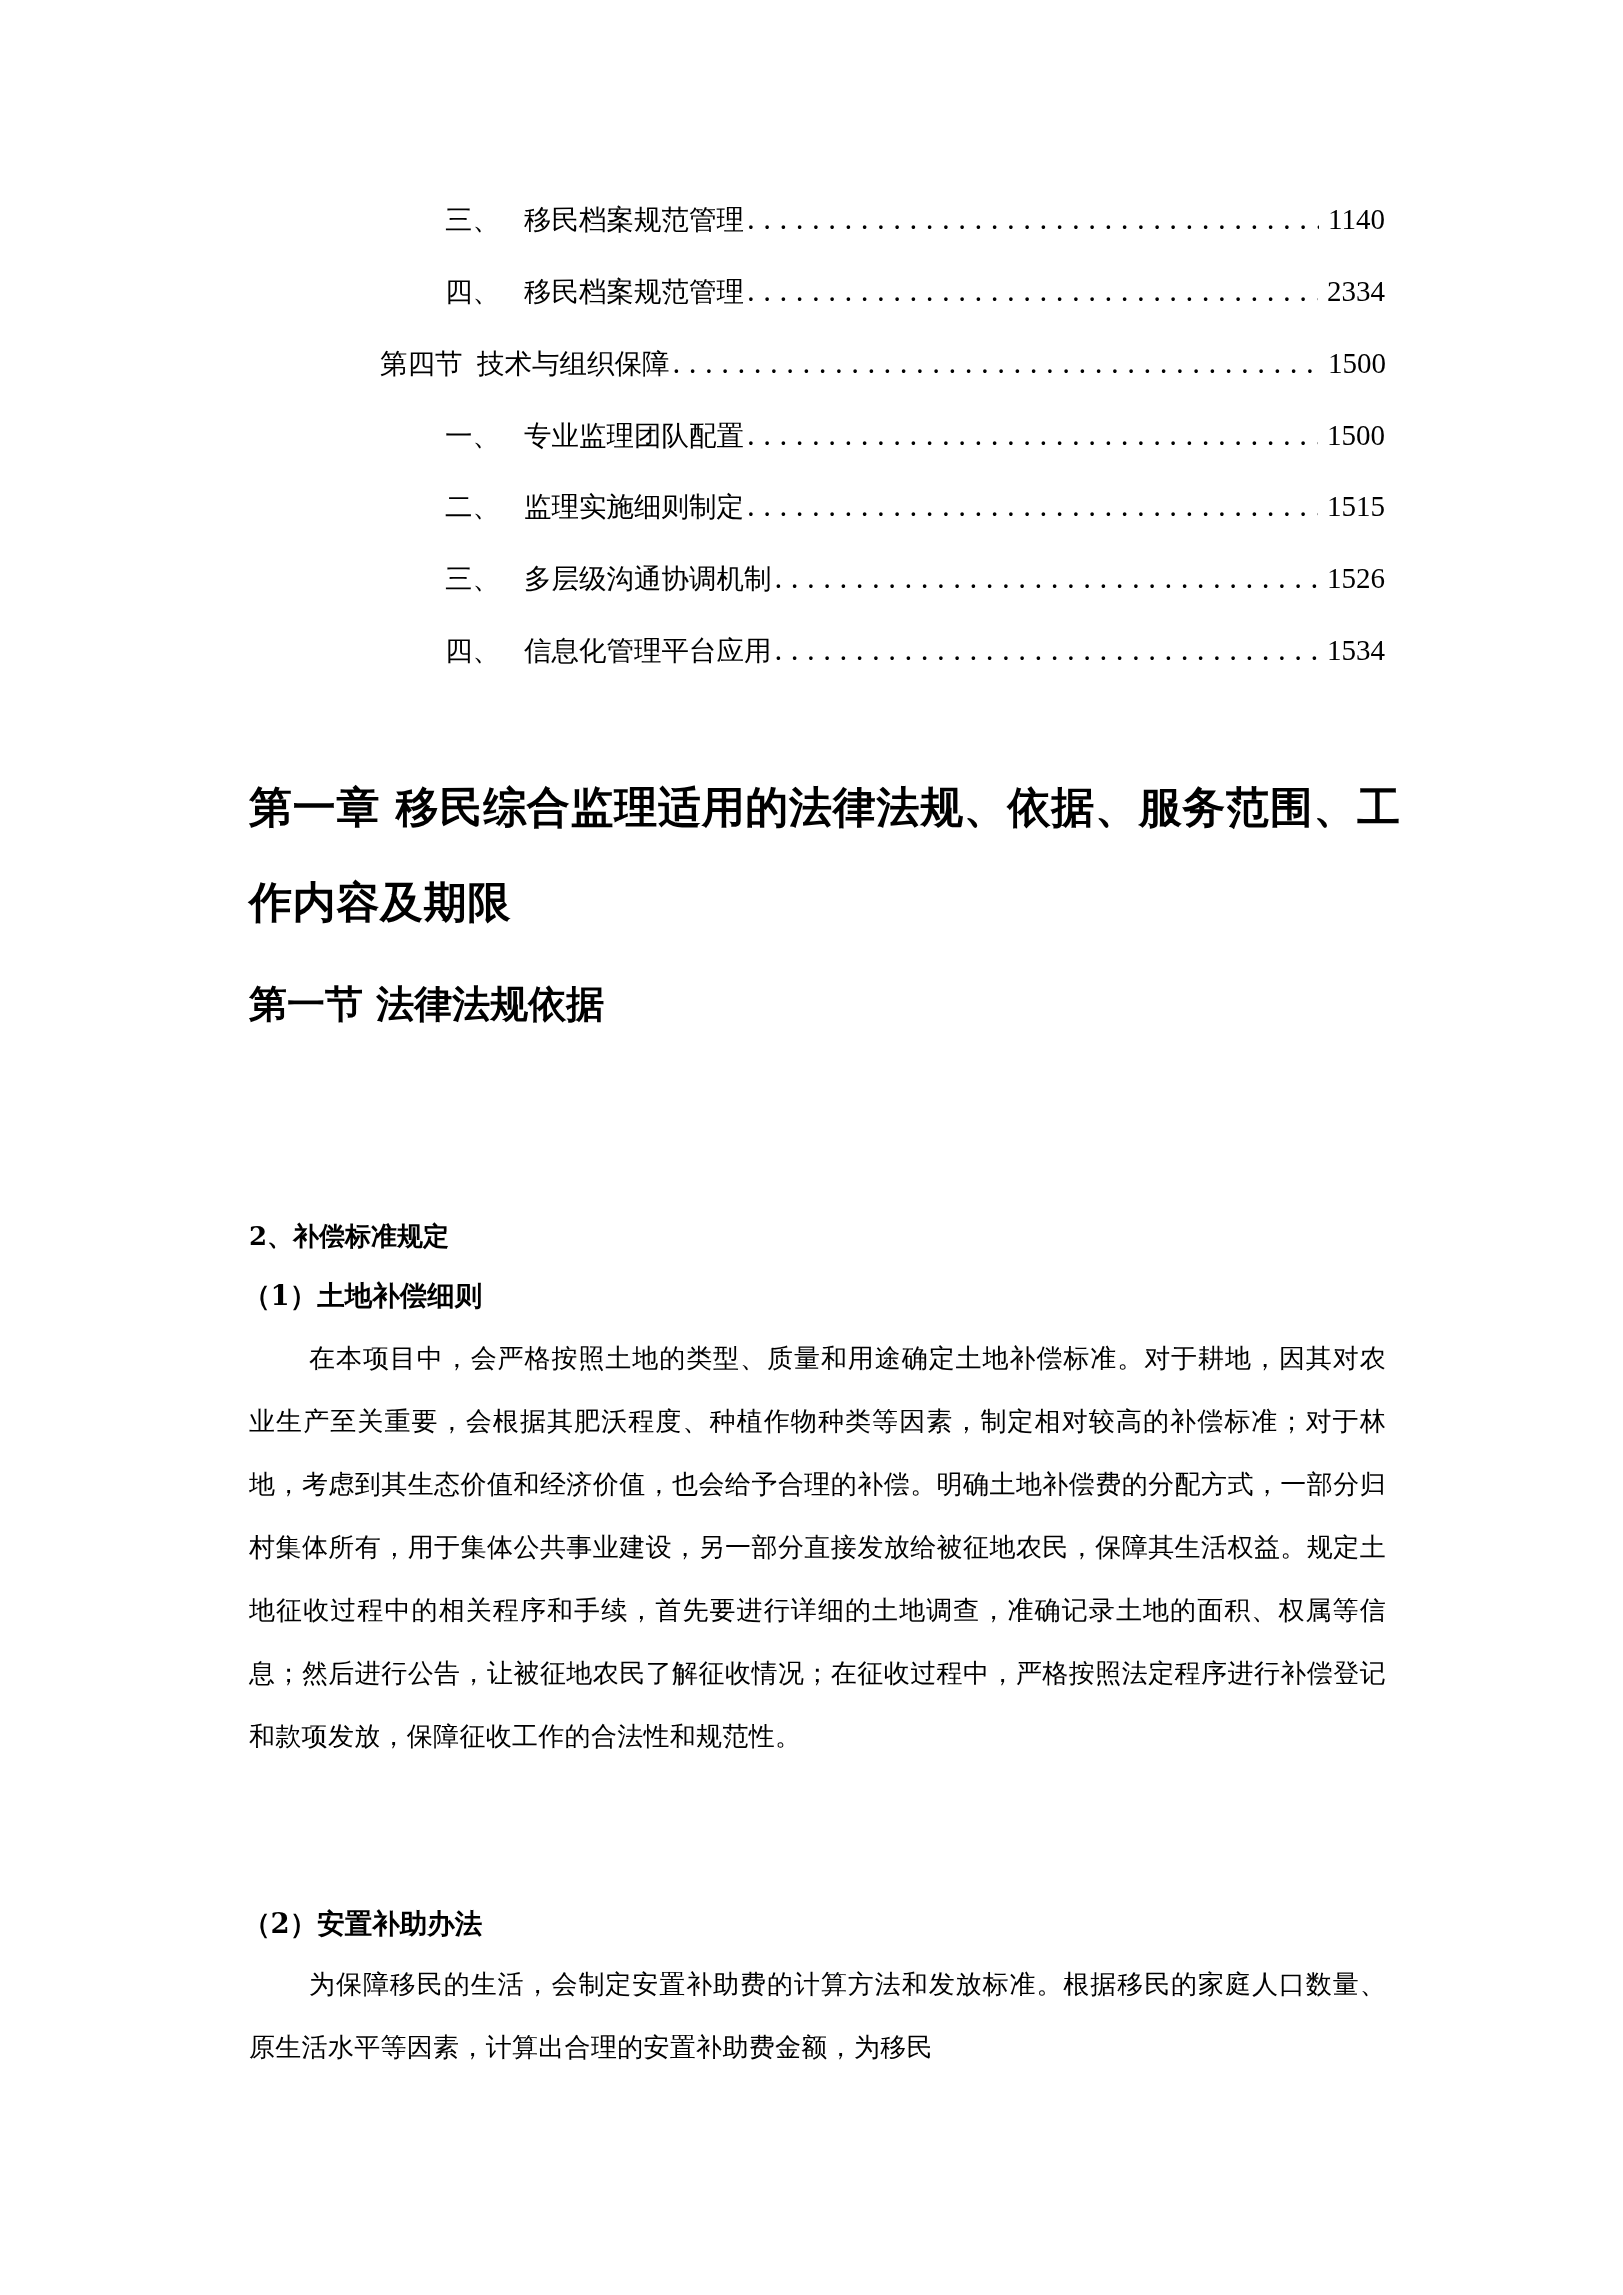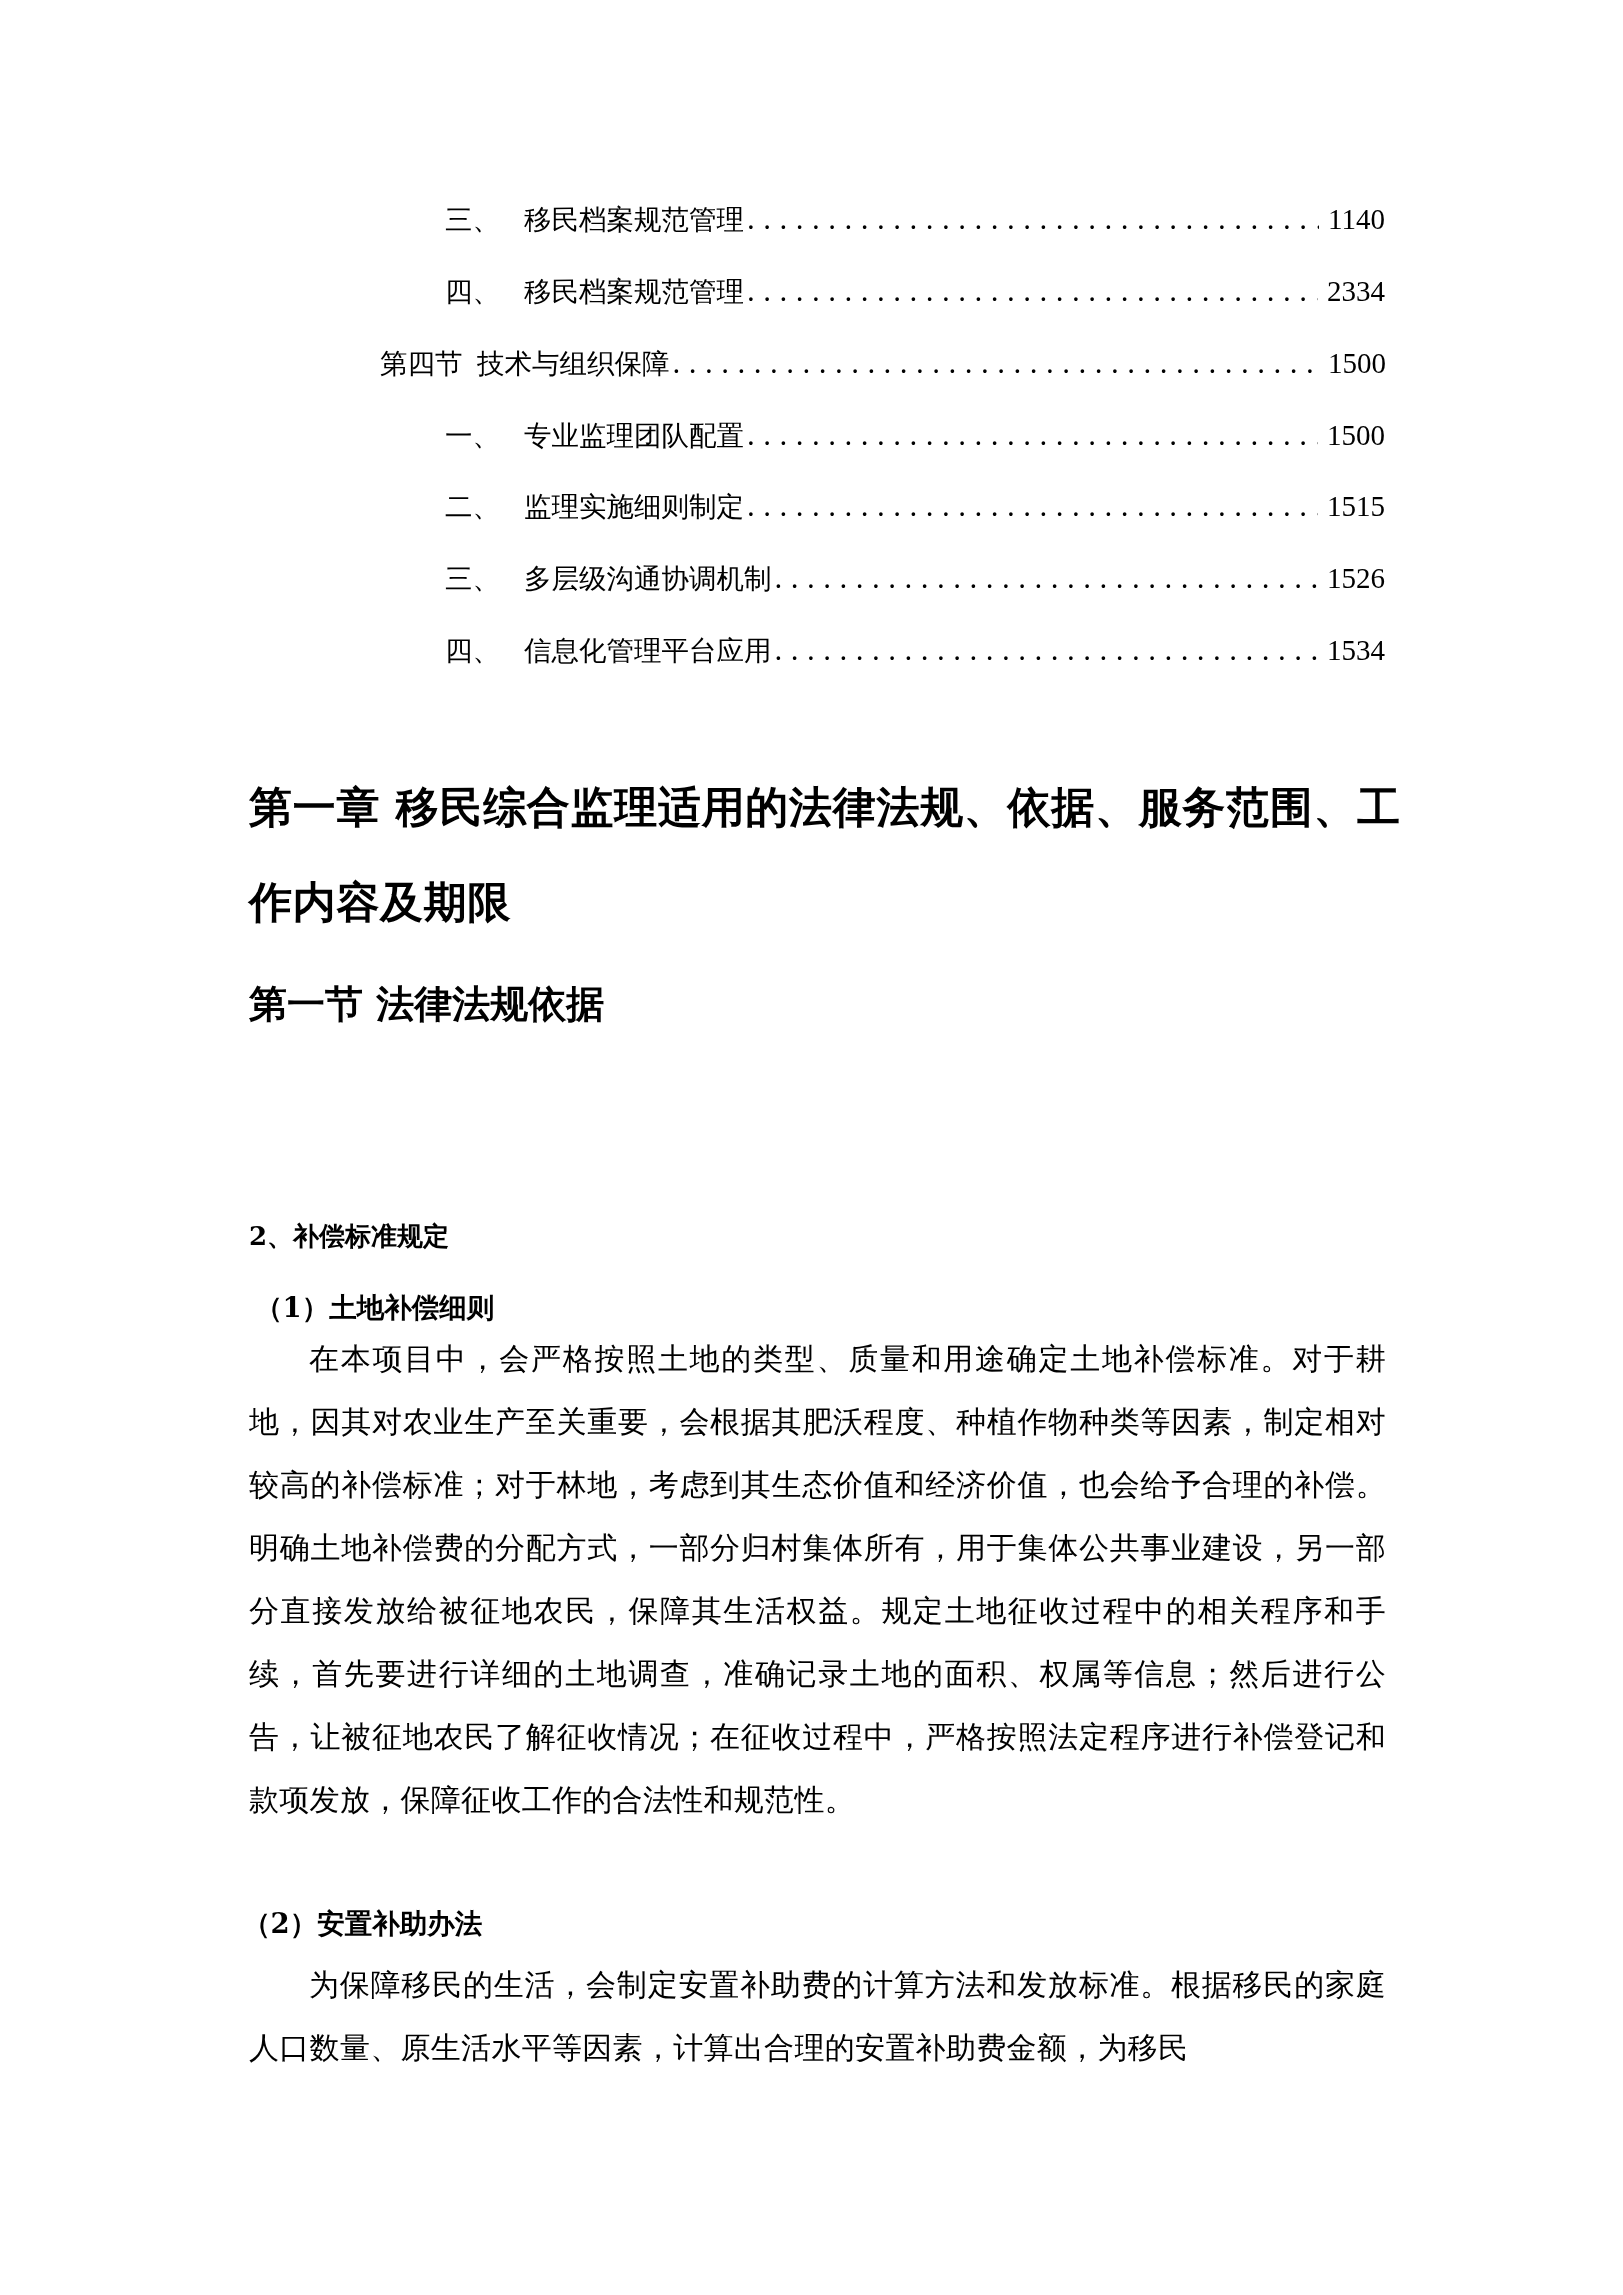--- a/index.html
+++ b/index.html
@@ -104,21 +104,21 @@
     left: 249px;
     font-size: 27.5px;
     line-height: 39px;
   }
 
   
   .para {
     position: absolute;
     left: 249px;
     width: 1137px;
-    font-size: 30px;
+    font-size: 26px;
     line-height: 63px;
     text-align: justify;
     text-indent: 60px;
     letter-spacing: 0.3px;
   }
 </style>
 </head>
 <body>
 
 <div class="page">
@@ -176,20 +176,20 @@
   </div>
 
   <h1 class="h-chapter" style="top:760px; margin:0;">第一章  移民综合监理适用的法律法规、依据、服务范围、工作内容及期限</h1>
 
   <h2 class="h-section" style="top:978px; margin:0;">第一节  法律法规依据</h2>
 
 
 
   <h5 class="h-level3" style="top:1218px; margin:0;">2、补偿标准规定</h5>
 
-  <h6 class="h-level4" style="top:1276px; margin:12px; left:243px;">（1）土地补偿细则</h6>
+  <h6 class="h-level4" style="top:1276px; margin:0; left:243px;">（1）土地补偿细则</h6>
   <p class="para" style="top:1327px; margin:0;">在本项目中，会严格按照土地的类型、质量和用途确定土地补偿标准。对于耕地，因其对农业生产至关重要，会根据其肥沃程度、种植作物种类等因素，制定相对较高的补偿标准；对于林地，考虑到其生态价值和经济价值，也会给予合理的补偿。明确土地补偿费的分配方式，一部分归村集体所有，用于集体公共事业建设，另一部分直接发放给被征地农民，保障其生活权益。规定土地征收过程中的相关程序和手续，首先要进行详细的土地调查，准确记录土地的面积、权属等信息；然后进行公告，让被征地农民了解征收情况；在征收过程中，严格按照法定程序进行补偿登记和款项发放，保障征收工作的合法性和规范性。</p>
 
   <h6 class="h-level4" style="top:1904px; margin:0; left:243px;">（2）安置补助办法</h6>
   <p class="para" style="top:1953px; margin:0;">为保障移民的生活，会制定安置补助费的计算方法和发放标准。根据移民的家庭人口数量、原生活水平等因素，计算出合理的安置补助费金额，为移民</p>
 
 </div>
 
 
 </body></html>

